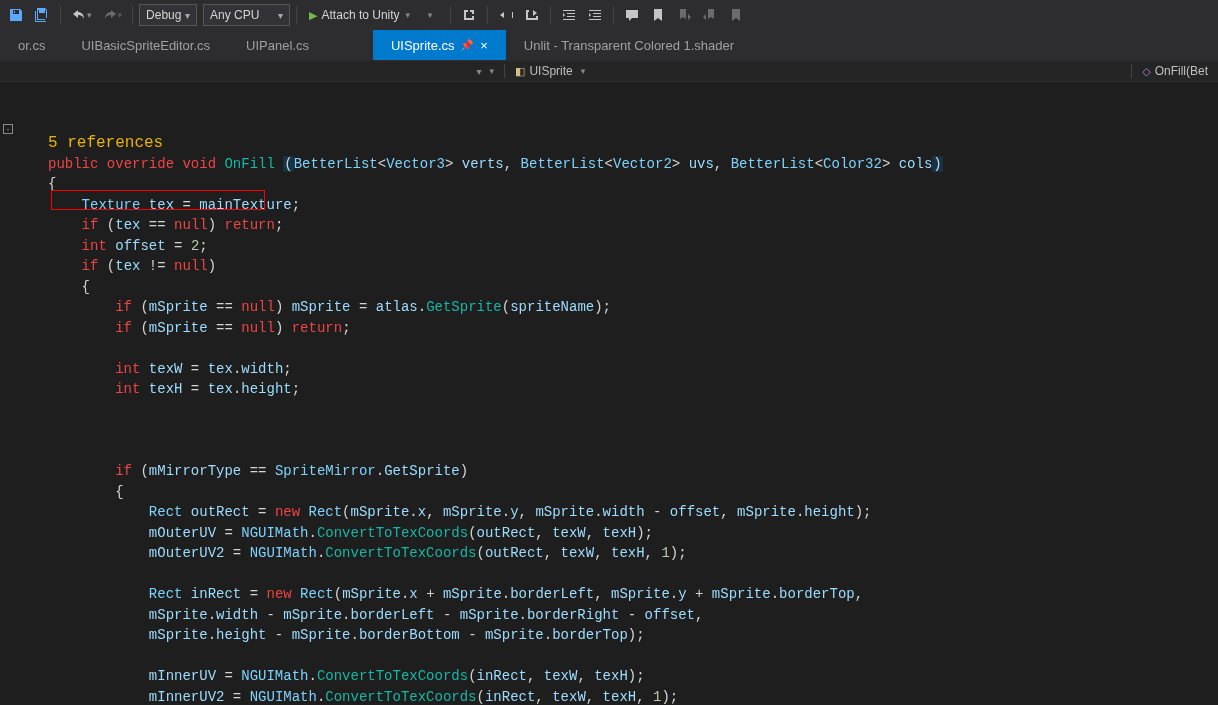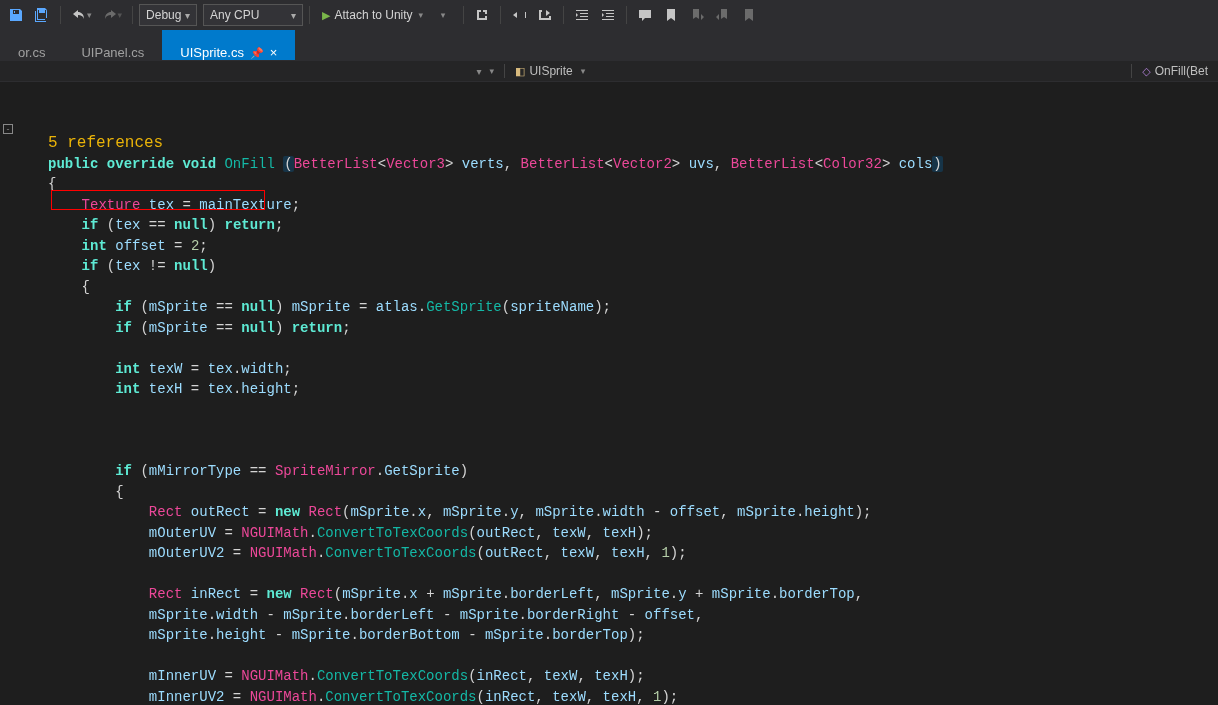--- a/index.html
+++ b/index.html
@@ -52,28 +52,29 @@
 .tabbar {
   height: 30px;
   background: #2d2d30;
   display: flex;
   align-items: stretch;
   font-size: 13px;
 }
 .tab {
   padding: 0 18px;
   display: flex;
-  align-items: flex-end;
+  align-items: center;
   color: #a0a0a0;
   cursor: pointer;
   gap: 6px;
 }
 .tab.active {
   background: #007acc;
   color: #fff;
+  margin-left: 46px;
 }
 .tab-pin { font-size: 11px; }
 .tab-close { font-size: 13px; }
 
 .navbar {
   height: 22px;
   background: #252526;
   border-top: 1px solid #2d2d30;
   border-bottom: 1px solid #2d2d30;
   display: flex;
@@ -117,22 +118,22 @@
 .code {
   flex: 1;
   font-family: Consolas, "Courier New", monospace;
   font-size: 14px;
   line-height: 20.5px;
   padding: 10px 0 0 30px;
   white-space: pre;
   position: relative;
 }
 .ref { color: #eab308; font-size: 16px; }
-.kw { color: #5eead4; font-weight: bold; }
-.type { color: #ec4899; }
+.kw { color: #ef4444; }
+.type { color: #7dd3fc; }
 .method { color: #14b8a6; }
 .punc { color: #d4d4d4; }
 .var { color: #9cdcfe; }
 .num { color: #b5cea8; }
 .paren-hl { background: rgba(0,120,200,0.25); border-radius:2px; padding:0 1px;}
 .redbox {
   position: absolute;
   border: 1px solid #ff0000;
   pointer-events: none;
 }
@@ -165,21 +166,21 @@
   <div class="tb-btn">
       <svg class="icon-svg" viewBox="0 0 16 16">
         <path class="icon-dim" d="M9 3l5 4-5 4V8c-3 0-5 1-6 4 0-5 3-7 6-7V3z"></path>
       </svg>
       <span style="font-size:9px;color:#555">▾</span>
     </div>
   <div class="tb-sep"></div>
   <div class="tb-select" style="width:58px">
       <span>Debug</span>
     </div>
-  <div class="tb-select" style="width:100px;margin-left:4px">
+  <div class="tb-select" style="width:87px;margin-left:4px">
       <span>Any CPU</span>
     </div>
   <div class="tb-sep"></div>
   <div class="tb-attach">
     <span class="play-icon">▶</span>
     <span>Attach to Unity</span>
     <span style="font-size:9px;color:#888;margin-left:2px">▾</span>
   </div>
   <div class="tb-btn">
       <span style="font-size:9px;color:#888">▾</span>
@@ -238,27 +239,33 @@
         <path class="icon-dim" d="M4 2h8v12l-4-3-4 3V2z"></path>
       </svg>
     </div>
 </div>
 
 <div class="tabbar">
   <div class="tab">
       <span>or.cs</span>
     </div>
   <div class="tab">
+      <span>UIBasicSpriteEditor.cs</span>
+    </div>
+  <div class="tab">
       <span>UIPanel.cs</span>
     </div>
   <div class="tab active">
     <span>UISprite.cs</span>
     <span class="tab-pin">📌</span>
     <span class="tab-close">×</span>
   </div>
+  <div class="tab">
+      <span>Unlit - Transparent Colored 1.shader</span>
+    </div>
 </div>
 
 <div class="navbar">
   <div class="nav-item nav-drop" style="min-width:504px;justify-content:flex-end">
     <span style="color:#888;font-size:10px">▾</span>
   </div>
   <div class="nav-sep"></div>
   <div class="nav-item nav-drop" style="flex:1">
     <span class="nav-cube">◧</span>
     <span>UISprite</span>

